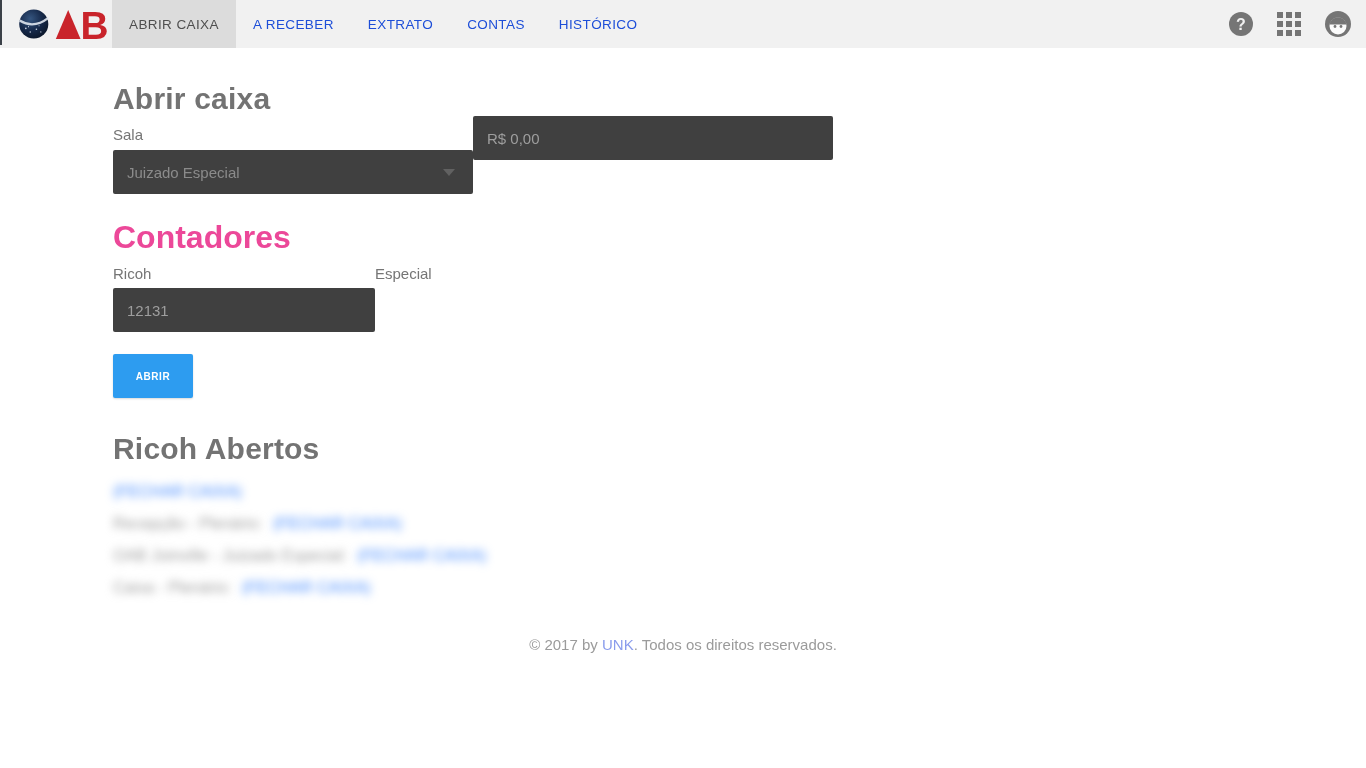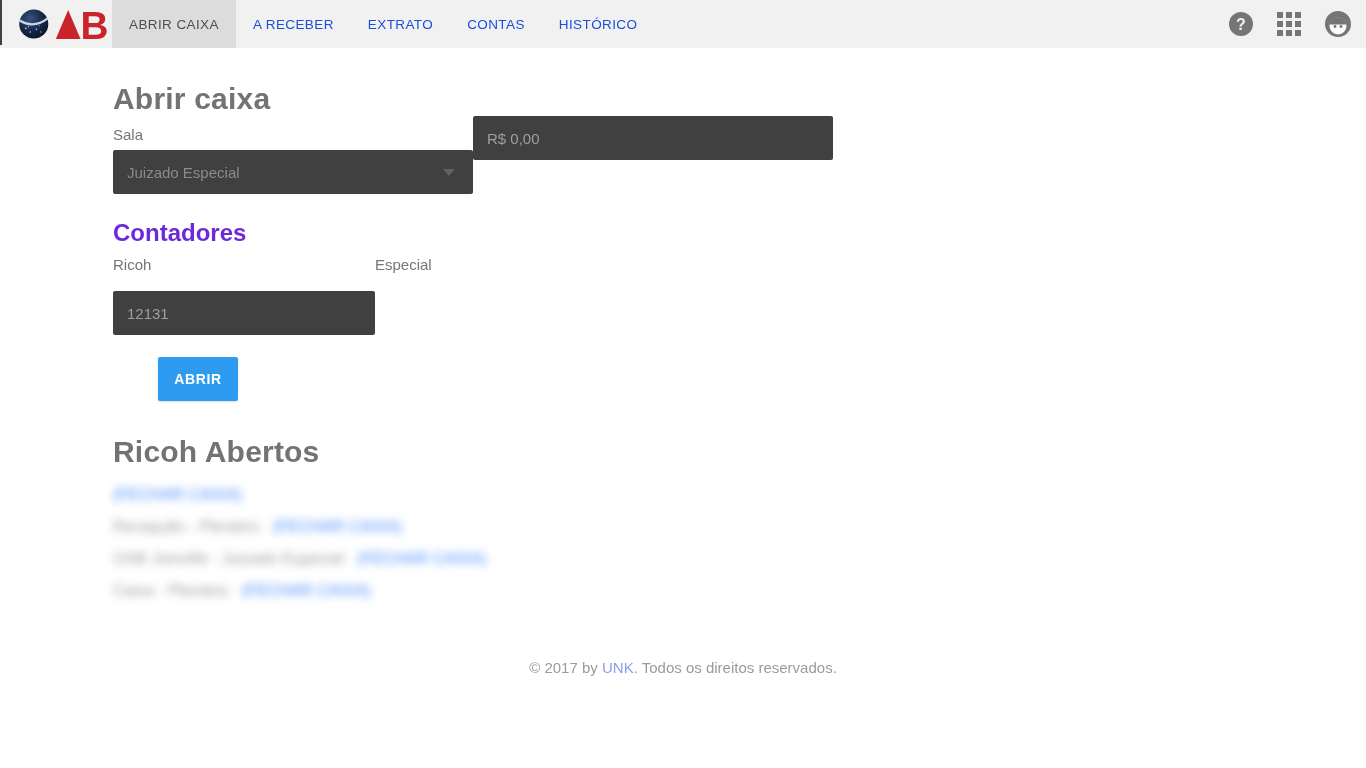--- a/index.html
+++ b/index.html
@@ -17,50 +17,50 @@
     color: #1d4ed8; letter-spacing: 0.4px; cursor: pointer; text-decoration: none; }
   .tab.active { background: #dcdcdc; color: #4f4f4f; }
   .nav-icons { margin-left: auto; display: flex; align-items: center; gap: 23px;
     padding-right: 14px; }
   .nav-icon { display: inline-flex; cursor: pointer; }
 
   
   .content { padding-left: 113px; }
   h1.section-title { margin-top: 34px; font-size: 30px; font-weight: bold;
     color: #737373; letter-spacing: 0.2px; }
-  h2.section-title { margin-top: 25px; font-size: 24px; font-weight: bold;
-    color: #6d28d9; }
+  h2.section-title { margin-top: 25px; font-size: 32px; font-weight: bold;
+    color: #ec4899; }
   .form-row { display: flex; }
   .field-group { width: 360px; }
   .field-group.small { width: 262px; }
   .field-label { display: block; margin: 10px 0 7px; font-size: 15px; color: #757575; }
-  .counters .field-label { margin: 9px 0 18px; }
+  .counters .field-label { margin: 9px 0 6px; }
   .field, .select-field { position: relative; width: 100%; height: 44px;
     background: #404040; border: none; border-radius: 2px; font-size: 15px;
     color: #9e9e9e; padding: 0 14px; font-family: "Liberation Sans", sans-serif; }
   input.field::placeholder { color: #9e9e9e; opacity: 1; }
   .select-field { display: flex; align-items: center; cursor: pointer;
     color: #8b8b8b; }
   .select-arrow { position: absolute; right: 18px; top: 19px; width: 0; height: 0;
     border-left: 6px solid transparent; border-right: 6px solid transparent;
     border-top: 7px solid #616161; }
 
   .primary-btn { margin-top: 22px; width: 80px; height: 44px; background: #2d9cf0;
-    color: #ffffff; border: none; border-radius: 2px; font-size: 14px;
+    color: #ffffff; border: none; border-radius: 2px; font-size: 10px;
     font-weight: bold; letter-spacing: 0.6px; cursor: pointer;
-    font-family: "Liberation Sans", sans-serif; box-shadow: 0 1px 2px rgba(0,0,0,0.15); margin-left: 45px; }
+    font-family: "Liberation Sans", sans-serif; box-shadow: 0 1px 2px rgba(0,0,0,0.15); }
 
   .caixas-title { margin-top: 40px; }
   .open-list { margin-top: 18px; list-style: none; }
   .open-list li { margin-bottom: 16px; font-size: 16px; line-height: 16px; }
   .redacted { filter: blur(4px); }
   .list-text { color: #9e9e9e; margin-right: 6px; }
   .list-link { color: #448aff; text-decoration: none; cursor: pointer; }
 
-  .footer { margin-top: 60px; text-align: center; font-size: 15px; color: #9b9b9b; }
+  .footer { margin-top: 40px; text-align: center; font-size: 15px; color: #9b9b9b; }
   .footer a { color: #8a9cec; text-decoration: none; filter: blur(0.6px); }
 </style>
 </head>
 <body>
 
 <nav class="navbar">
   <div class="edge-sliver"></div>
 
   <div class="logo-wrap">
     <svg width="90" height="38" viewBox="0 0 102 40">

